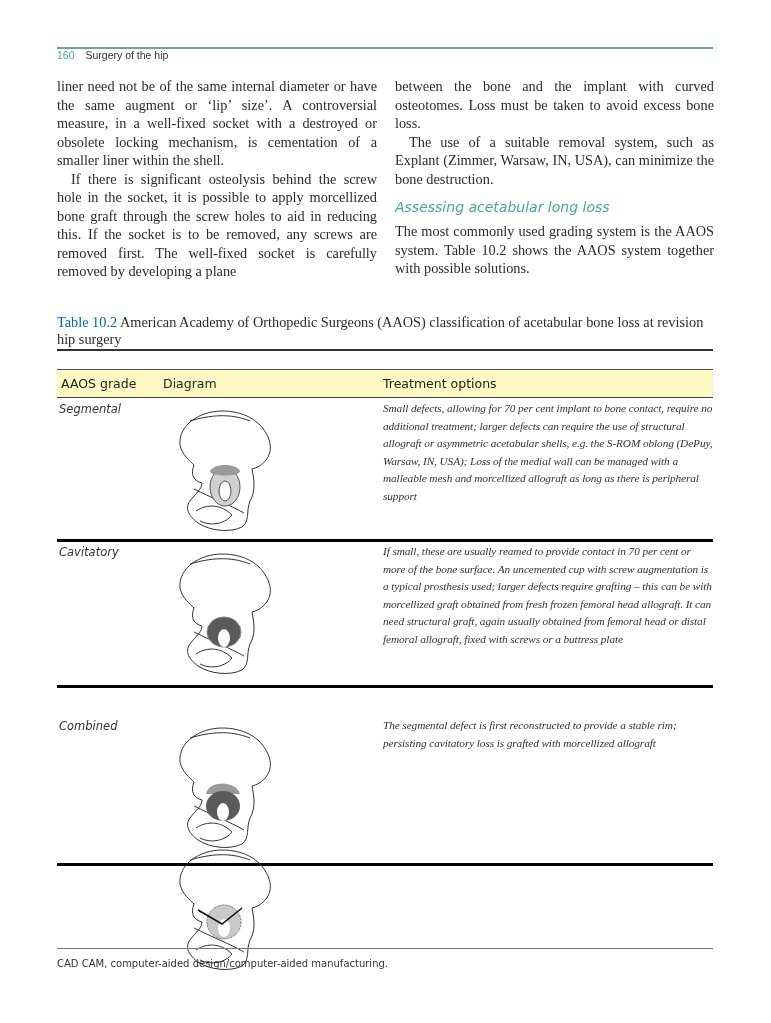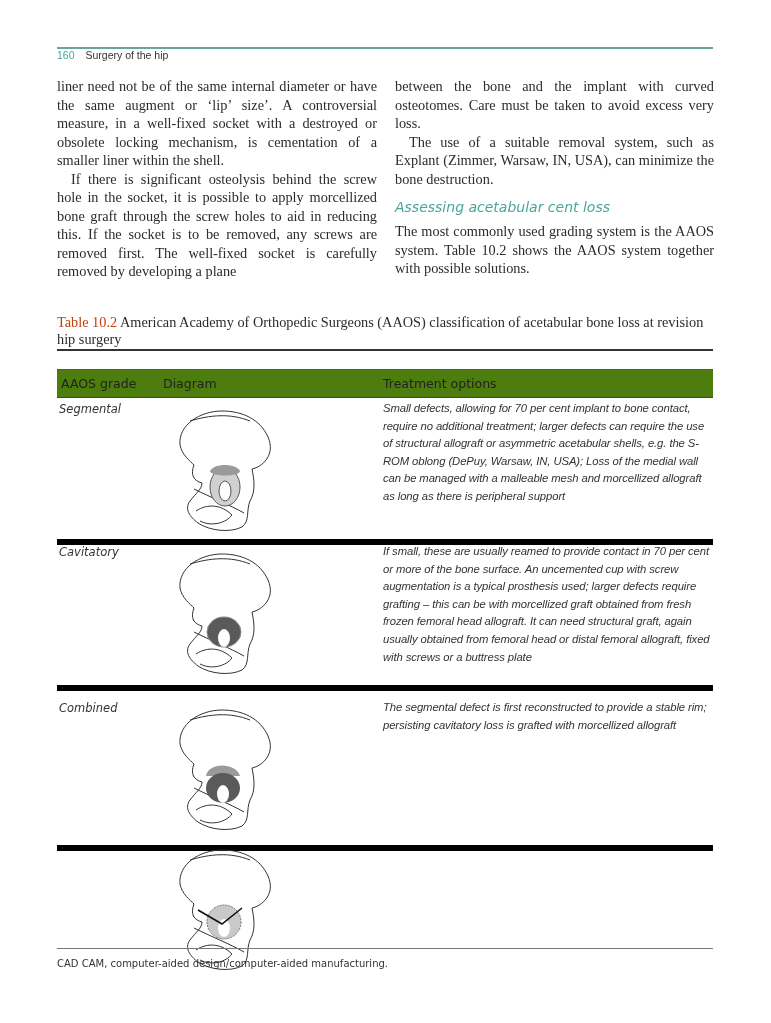--- a/index.html
+++ b/index.html
@@ -13,32 +13,32 @@
     font-family: "Liberation Serif", serif; font-size: 14.3px; line-height: 18.5px; color: #2b2b2b; }
   .col.left { left: 57px; }
   .col.right { left: 395px; width: 319px; }
   .col p { margin: 0; text-align: justify; }
   .col p.indent { text-indent: 14px; }
   .section-heading { font-family: "DejaVu Sans", sans-serif; font-style: italic; font-size: 14px;
     color: #4aa79a; margin: 10px 0 6px 0; line-height: 18px; font-weight: normal; }
 
   .table-caption { position: absolute; left: 57px; top: 314px; width: 656px;
     font-family: "Liberation Serif", serif; font-size: 14.3px; line-height: 17px; color: #2b2b2b; }
-  .table-caption .tnum { color: #c2410c; }
+  .table-caption .tnum { color: #0369a1; }
   .caption-rule { position: absolute; left: 57px; top: 349px; width: 656px; height: 2px; background: #333; }
 
   .thead { position: absolute; left: 57px; top: 369px; width: 656px; height: 27px;
-    background: #4d7c0f; border-top: 1px solid #555; border-bottom: 1.5px solid #444;
+    background: #fef9c3; border-top: 1px solid #555; border-bottom: 1.5px solid #444;
     font-family: "DejaVu Sans", sans-serif; font-size: 12.5px; color: #222; }
   .thead span { position: absolute; top: 6px; }
 
-  .row { position: absolute; left: 57px; width: 656px; border-bottom: 6px solid #000000; }
+  .row { position: absolute; left: 57px; width: 656px; border-bottom: 3px solid #000000; }
   .row .grade { position: absolute; left: 2px; top: 4px; font-family: "DejaVu Sans", sans-serif;
     font-style: italic; font-size: 11.5px; line-height: 17px; color: #333; width: 95px; }
-  .row .treat { position: absolute; left: 326px; top: 3px; width: 332px; font-family: Liberation Sans, sans-serif;
+  .row .treat { position: absolute; left: 326px; top: 3px; width: 332px; font-family: Liberation Serif, serif;
     font-style: italic; font-size: 11.3px; line-height: 17.6px; color: #333; letter-spacing: -0.1px; }
   .row svg.pelvis { position: absolute; left: 103px; top: 8px; }
 
   .footnote { position: absolute; left: 57px; top: 948px; width: 656px; border-top: 1px solid #777;
     padding-top: 9px; font-family: "DejaVu Sans", sans-serif; font-size: 10px; color: #333; }
 </style>
 </head>
 <body>
 
 <div class="running-head">
@@ -46,23 +46,23 @@
   <span>Surgery of the hip</span>
 </div>
 <div class="head-rule"></div>
 
 <div class="col left">
   <p>liner need not be of the same internal diameter or have the same augment or ‘lip’ size’. A controversial measure, in a well-fixed socket with a destroyed or obsolete locking mechanism, is cementation of a smaller liner within the shell.</p>
   <p class="indent">If there is significant osteolysis behind the screw hole in the socket, it is possible to apply morcellized bone graft through the screw holes to aid in reducing this. If the socket is to be removed, any screws are removed first. The well-fixed socket is carefully removed by developing a plane</p>
 </div>
 
 <div class="col right">
-  <p>between the bone and the implant with curved osteotomes. Care must be taken to avoid excess very loss.</p>
+  <p>between the bone and the implant with curved osteotomes. Loss must be taken to avoid excess bone loss.</p>
   <p class="indent">The use of a suitable removal system, such as Explant (Zimmer, Warsaw, IN, USA), can minimize the bone destruction.</p>
-  <h3 class="section-heading">Assessing acetabular cent loss</h3>
+  <h3 class="section-heading">Assessing acetabular long loss</h3>
   <p>The most commonly used grading system is the AAOS system. Table 10.2 shows the AAOS system together with possible solutions.</p>
 </div>
 
 <div class="table-caption">
   <span class="tnum">Table 10.2</span>
   <span>American Academy of Orthopedic Surgeons (AAOS) classification of acetabular bone loss at revision hip surgery</span>
 </div>
 <div class="caption-rule"></div>
 
 <div class="thead">
@@ -95,21 +95,21 @@
       <path d="M30 16 C50 10 70 8 90 16"></path>
       <path d="M34 84 C50 92 70 100 84 108"></path>
       <path d="M36 106 C48 98 62 100 72 110 C66 118 52 122 40 116"></path>
     </g>
     <ellipse cx="64" cy="84" rx="17" ry="15" fill="#5a5a5a" stroke="#888"></ellipse>
     <ellipse cx="64" cy="90" rx="6" ry="9" fill="#fff"></ellipse>
   </svg>
   <div class="treat">If small, these are usually reamed to provide contact in 70 per cent or more of the bone surface. An uncemented cup with screw augmentation is a typical prosthesis used; larger defects require grafting – this can be with morcellized graft obtained from fresh frozen femoral head allograft. It can need structural graft, again usually obtained from femoral head or distal femoral allograft, fixed with screws or a buttress plate</div>
 </div>
 
-<div class="row" style="top:696px;height:149px">
+<div class="row" style="top:714px;height:149px">
   <div class="grade">Combined</div>
   <svg class="pelvis" width="130" height="130" viewBox="0 0 130 130">
     <g fill="none" stroke="#333" stroke-width="1">
       <path d="M20 40 C18 20 40 6 62 6 C82 6 100 14 108 32 C116 50 102 62 92 64 C94 74 96 86 90 96 C86 106 90 116 82 122 C70 128 50 126 38 118 C30 112 24 104 30 96 C36 88 42 84 42 78 C34 76 30 70 34 60 C30 56 22 50 20 40 Z"></path>
       <path d="M30 16 C50 10 70 8 90 16"></path>
       <path d="M34 84 C50 92 70 100 84 108"></path>
       <path d="M36 106 C48 98 62 100 72 110 C66 118 52 122 40 116"></path>
     </g>
     <path d="M46 72 C48 58 76 58 80 72 Z" fill="#9a9a9a"></path>
     <ellipse cx="63" cy="84" rx="17" ry="15" fill="#5a5a5a"></ellipse>

